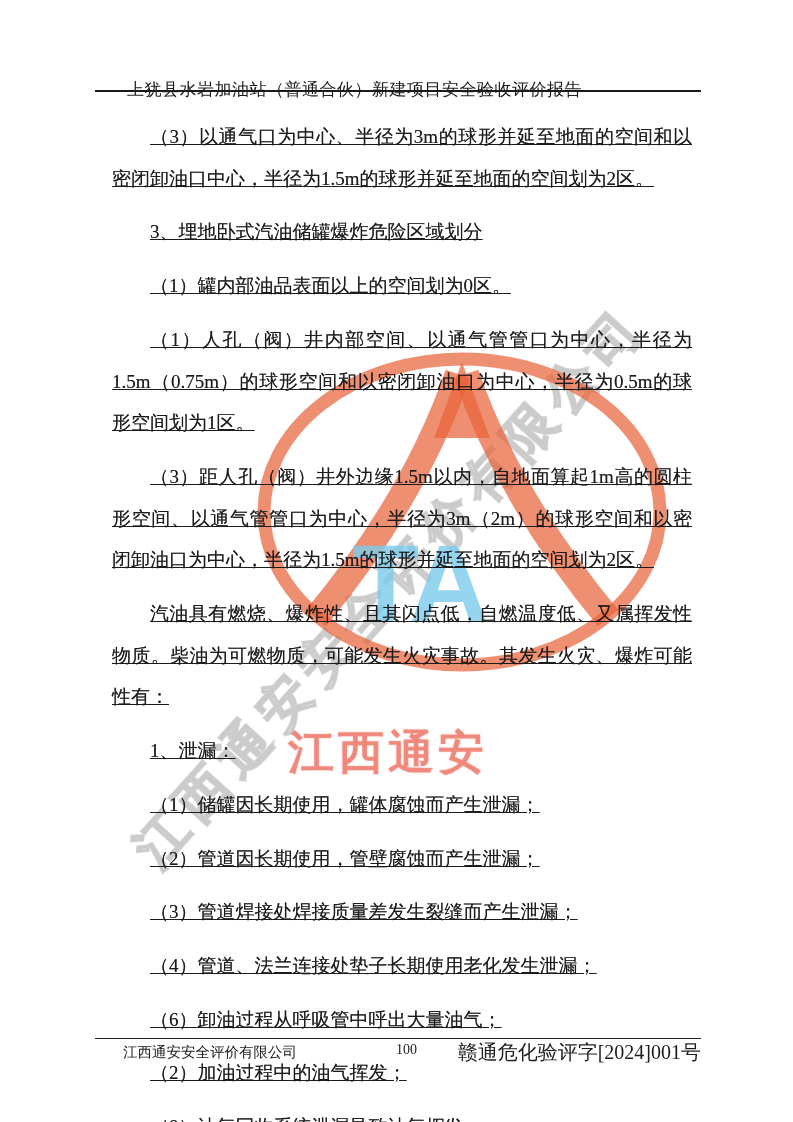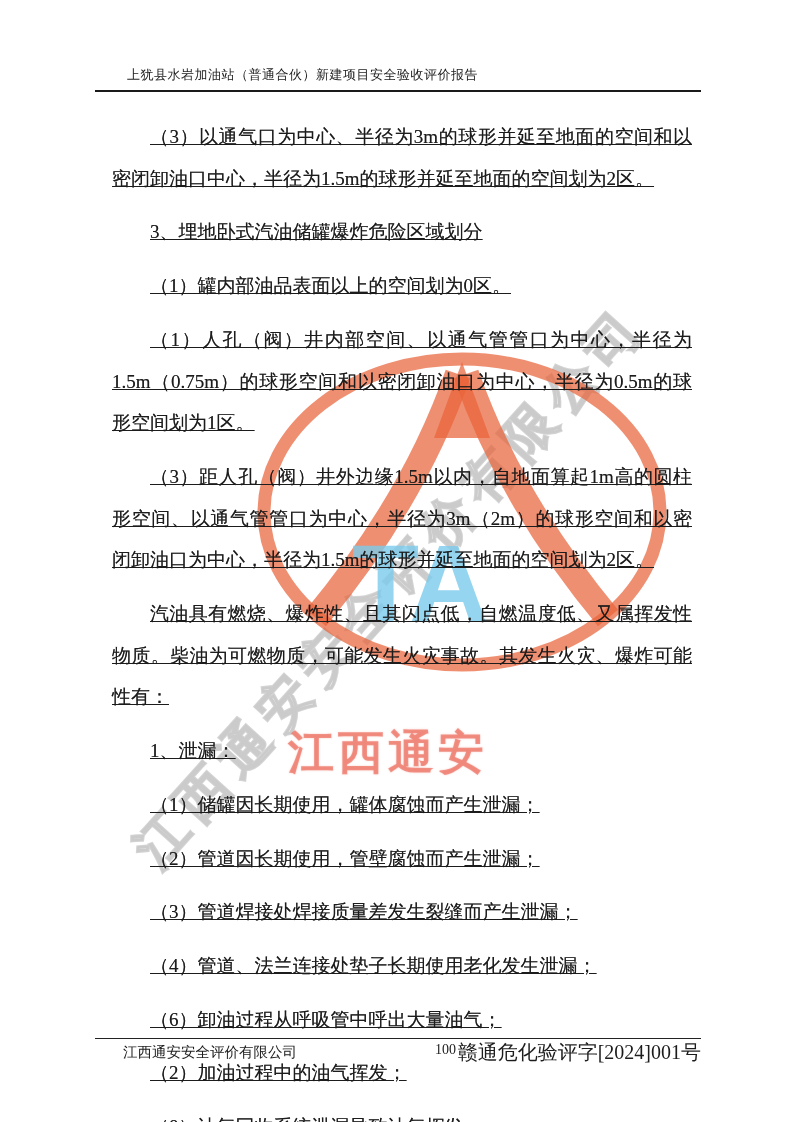--- a/index.html
+++ b/index.html
@@ -52,22 +52,22 @@
     font-weight: bold;
     letter-spacing: 4px;
     color: rgba(230,58,38,0.48);
     text-shadow: 0 0 2px rgba(230,58,38,0.25);
     z-index: 4; pointer-events: none;
   }
 
   
   .header-title {
     position: absolute;
-    left: 127px; top: 64px;
-    font-size: 13px; line-height: 22px;
+    left: 127px; top: 79px;
+    font-size: 17px; line-height: 22px;
     letter-spacing: 0.5px;
     z-index: 6;
   }
   .header-rule {
     position: absolute;
     left: 95px; top: 90px;
     width: 606px; height: 0;
     border-top: 2px solid #1a1a1a;
     z-index: 6;
   }
@@ -95,21 +95,21 @@
   }
   .footer-left {
     position: absolute;
     left: 123px; top: 1042px;
     font-size: 14.5px; line-height: 20px;
     z-index: 6;
   }
   .footer-page {
     position: absolute;
     left: 396px; top: 1040px;
-    width: 60px; text-align: right;
+    width: 60px; text-align: left;
     font-size: 14px; line-height: 20px;
     z-index: 6;
   }
   .footer-right {
     position: absolute;
     right: 92px; top: 1042px;
     font-size: 20px; line-height: 20px;
     z-index: 6;
   }
 </style>

